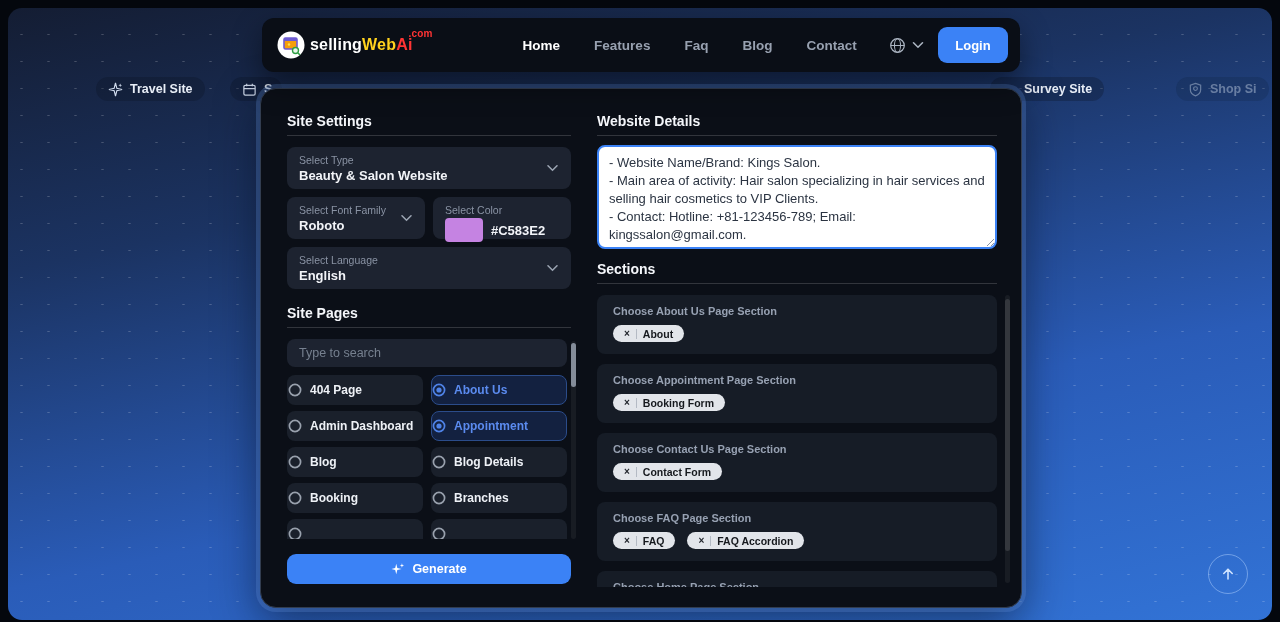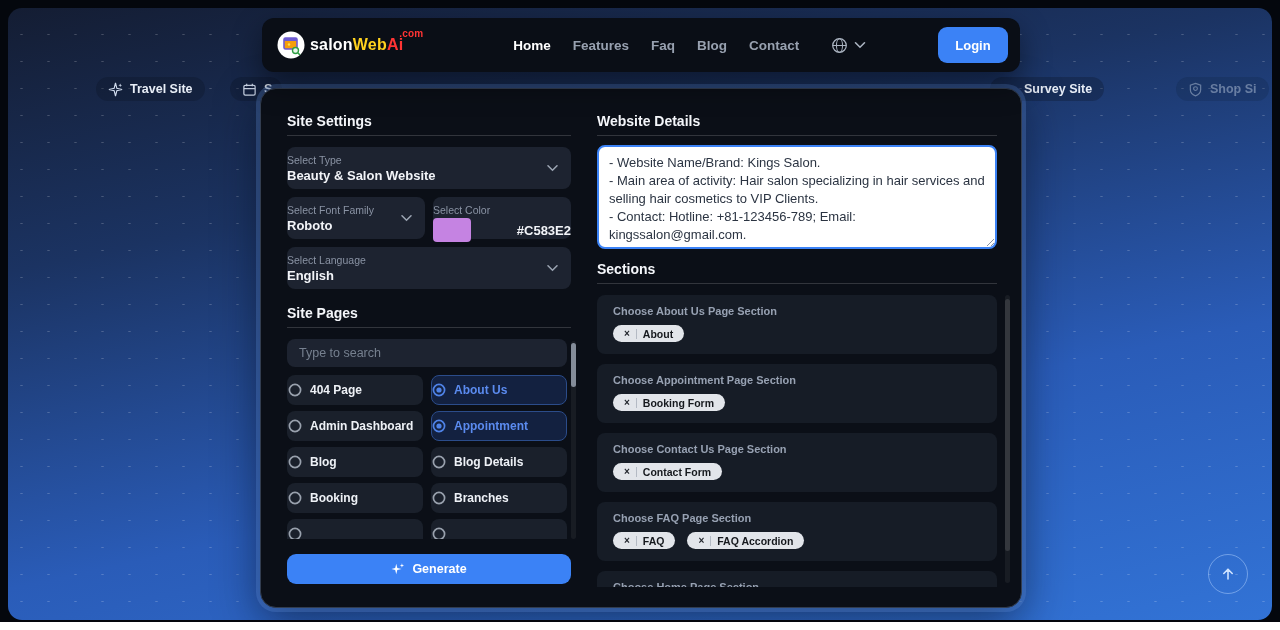--- a/index.html
+++ b/index.html
@@ -24,45 +24,45 @@
   .badge-shop { left:1168px; color:rgba(200,212,230,0.45); background:rgba(10,18,34,0.15); }
 
   
   .navbar { position:absolute; left:254px; top:10px; width:758px; height:54px; z-index:5;
     background:#0a0e16; border-radius:12px; display:flex; align-items:center;
     padding:0 12px 0 14px; box-shadow:0 12px 30px rgba(0,0,0,0.45); }
   .logo { display:flex; align-items:center; gap:4px; cursor:pointer; }
   .logo-text { font-size:16px; font-weight:800; letter-spacing:0.2px; position:relative; padding-right:20px; }
   .logo-create { color:#ffffff; } .logo-web { color:#ffd21e; } .logo-ai { color:#ff3434; }
   .logo-tld { position:absolute; top:-8px; right:0px; font-size:10px; color:#ff3434; font-weight:800; }
-  .nav-links { display:flex; align-items:center; gap:22px; margin-left:90px; }
+  .nav-links { display:flex; align-items:center; gap:34px; margin-left:90px; }
   .nav-link { font-size:13.5px; font-weight:600; color:#98a1b0; cursor:pointer; text-decoration:none; }
   .nav-link.active { color:#ffffff; }
   .nav-lang { display:flex; align-items:center; gap:6px; margin-left:32px; cursor:pointer; }
   .login-btn { margin-left:auto; width:70px; height:36px; border:none; border-radius:9px;
     background:#3b82f6; color:#fff; font-family:inherit; font-size:13px; font-weight:700; cursor:pointer; }
 
   
   .panel { position:absolute; left:252px; top:80px; width:762px; height:520px; z-index:3;
     background:#0b0f17; border-radius:16px; border:1px solid #323d50;
     box-shadow:0 0 0 4px rgba(98,142,219,0.28), 0 14px 44px rgba(5,12,30,0.55); }
 
   .col-left  { position:absolute; left:26px; top:0; width:284px; height:520px; }
   .col-right { position:absolute; left:336px; top:0; width:400px; height:520px; }
 
   .sec-title { position:relative; color:#f4f6fa; font-size:14px; font-weight:700; }
   .divider { border-bottom:1px solid rgba(255,255,255,0.16); }
 
   
-  .selbox { position:absolute; background:#1d2330; border-radius:8px; padding:7px 0; cursor:pointer; }
+  .selbox { position:absolute; background:#1d2330; border-radius:8px; padding:7px 12px; cursor:pointer; }
   .selbox .lbl { font-size:10.5px; color:#8a93a4; font-weight:500; margin-bottom:2px; }
   .selbox .val { font-size:13px; color:#f2f4f8; font-weight:700; }
   .chev { position:absolute; right:12px; top:50%; transform:translateY(-50%); }
 
-  .swatch-row { display:flex; align-items:center; gap:16px; margin-top:1px;justify-content:space-between; }
+  .swatch-row { display:flex; align-items:center; gap:8px; margin-top:1px; }
   .swatch { width:38px; height:24px; border-radius:4px; cursor:pointer; }
 
   
   .search-box { position:absolute; left:0; top:250px; width:280px; height:28px; background:#1d2330;
     border:none; border-radius:8px; padding:0 12px; color:#e7ebf2; font-size:12.5px; font-family:inherit; }
   .search-box::placeholder { color:#76808f; }
   .pages-clip { position:absolute; left:0; top:286px; width:280px; height:164px; overflow:hidden; }
   .pages-grid { display:grid; grid-template-columns:136px 136px; gap:6px 8px; }
   .page-item { height:30px; background:#1a202b; border:1px solid transparent; border-radius:8px;
     display:flex; align-items:center; gap:8px; padding:0 0; cursor:pointer; }
@@ -138,21 +138,21 @@
   <nav class="navbar">
     <div class="logo">
       <svg width="30" height="30" viewBox="0 0 30 30">
         <circle cx="15" cy="15" r="13.5" fill="#ffffff"></circle>
         <rect x="8" y="8" width="13" height="11" rx="1.5" fill="#f59e0b" stroke="#6d5bd0" stroke-width="1.6"></rect>
         <rect x="8" y="8" width="13" height="3" fill="#6d5bd0"></rect>
         <circle cx="13" cy="14.5" r="1.2" fill="#ffe14d"></circle>
         <circle cx="19.5" cy="20.5" r="3" fill="#e8f6e8" stroke="#2f9e44" stroke-width="1.4"></circle>
         <line x1="22" y1="23" x2="24" y2="25" stroke="#2f9e44" stroke-width="1.6"></line>
       </svg>
-      <span class="logo-text"><span class="logo-create">salon</span><span class="logo-web">Web</span><span class="logo-ai">Ai</span><span class="logo-tld">.com</span></span>
+      <span class="logo-text"><span class="logo-create">selling</span><span class="logo-web">Web</span><span class="logo-ai">Ai</span><span class="logo-tld">.com</span></span>
     </div>
     <div class="nav-links">
           <a class="nav-link active">Home</a>
           <a class="nav-link">Features</a>
           <a class="nav-link">Faq</a>
           <a class="nav-link">Blog</a>
           <a class="nav-link">Contact</a>
         </div>
     <div class="nav-lang">
       <svg width="17" height="17" viewBox="0 0 18 18">

